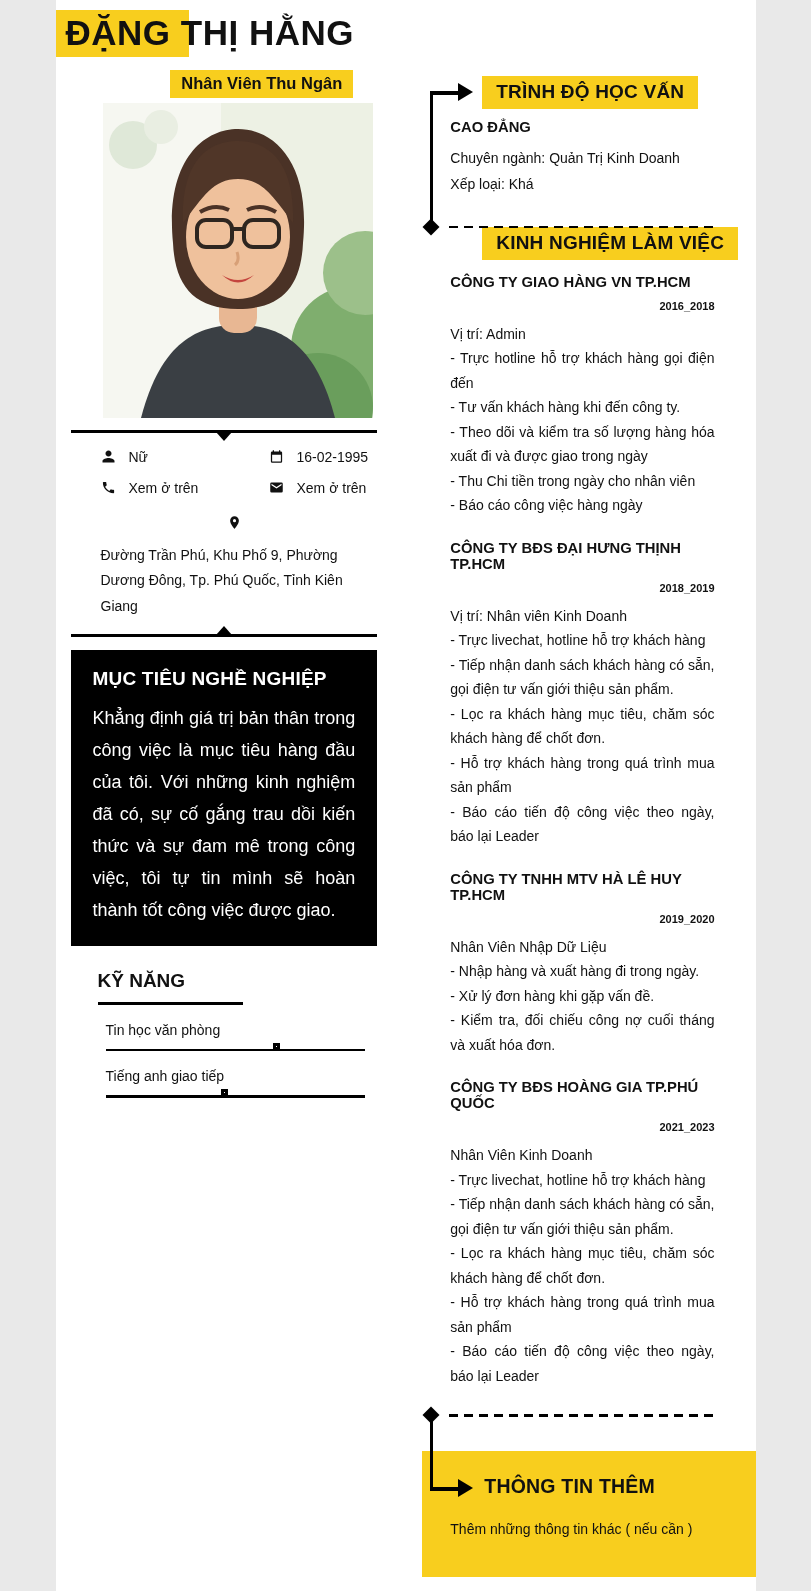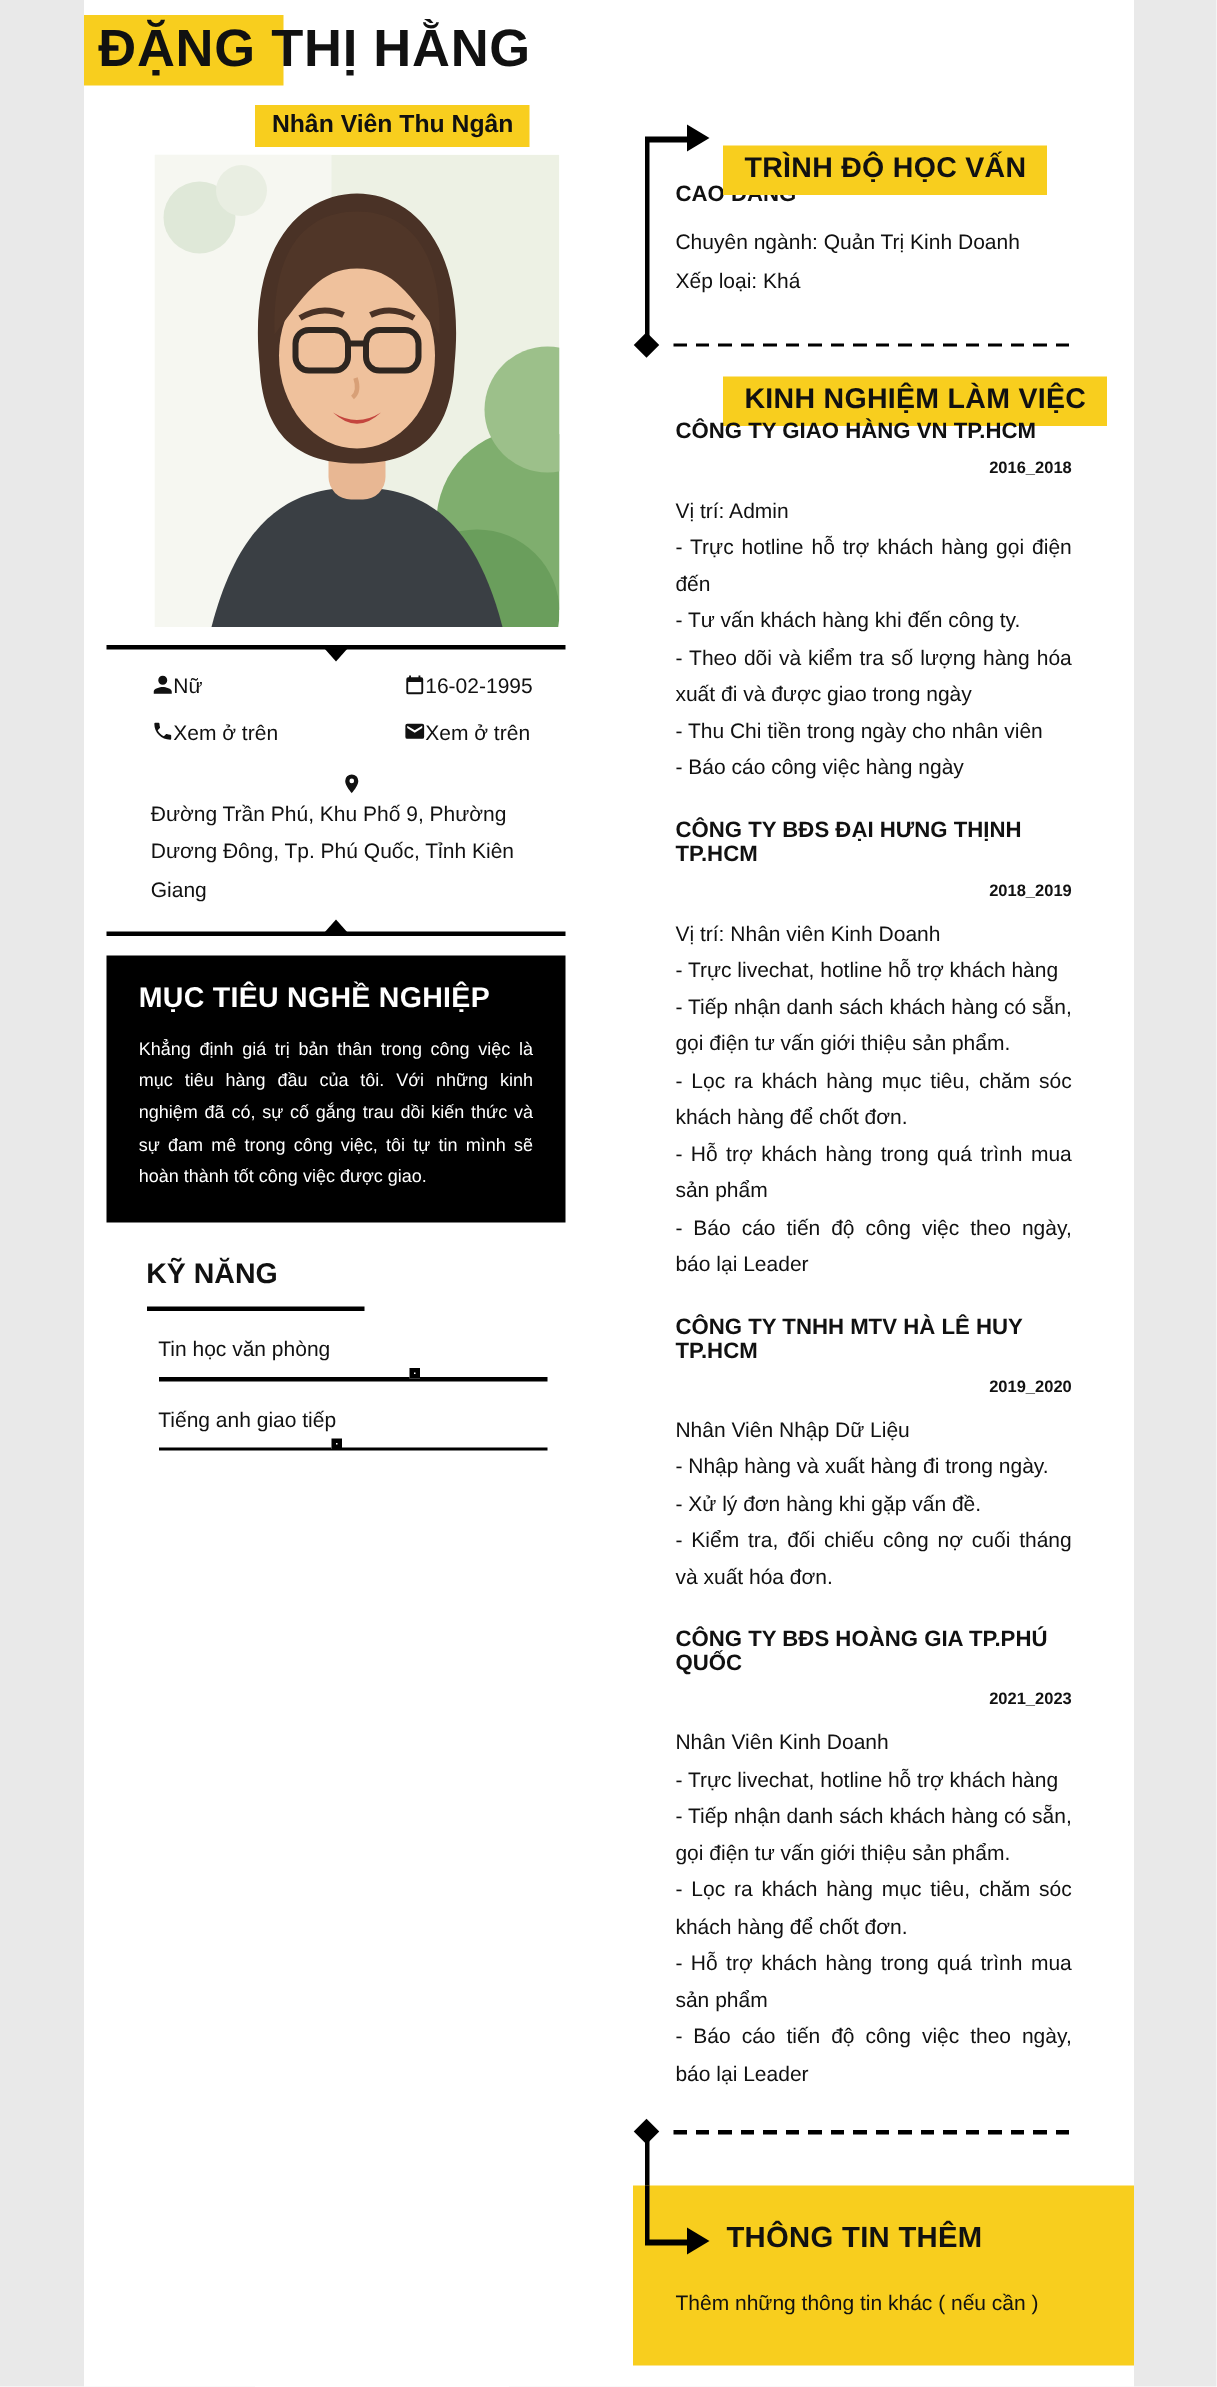--- a/index.html
+++ b/index.html
@@ -26,46 +26,46 @@
   .photo-wrap svg { display:block; width:100%; height:100%; }
 
   .divider { position:relative; height:2.5px; background:#000; margin-top:12px; }
   .tri-down { position:absolute; left:50%; top:2px; transform:translateX(-50%); width:0; height:0;
     border-left:8px solid transparent; border-right:8px solid transparent; border-top:9px solid #000; }
   .tri-up { position:absolute; left:50%; bottom:2px; transform:translateX(-50%); width:0; height:0;
     border-left:8px solid transparent; border-right:8px solid transparent; border-bottom:9px solid #000; }
 
   .info { padding:16px 8px 2px 30px; font-size:14px; }
   .info-grid { display:grid; grid-template-columns:168px 1fr; row-gap:15px; }
-  .info-item { display:flex; align-items:center; }
+  .info-item { display:flex; align-items:center; gap:13px; }
   .info-item .ic { width:15px; height:15px; flex:none; display:inline-flex; }
   .info-item .ic svg { width:15px; height:15px; fill:#111; }
   .info-address { grid-column:1 / -1; align-items:center;flex-direction:column; }
   .info-address .ic { margin-top:4px; }
   .info-address .addr-text { max-width:295px; line-height:1.85; }
 
   .objective { background:#000; color:#fff; margin-top:13px; padding:18px 22px 20px; }
   .objective-title { font-size:19px; font-weight:700; letter-spacing:.2px; margin-bottom:12px; }
-  .objective-text { font-size:12px; line-height:1.78; text-align:justify; }
+  .objective-text { font-size:18px; line-height:1.78; text-align:justify; }
 
   .skills { margin-top:24px; padding-left:27px; }
   .skills-title { display:inline-block; font-size:19px; font-weight:700; border-bottom:3px solid #000; padding:0 58px 10px 0; }
   .skill { margin-top:17px; padding:0 12px 0 8px; }
   .skill-label { font-size:14px; margin-bottom:11px; }
   .skill-line { position:relative; height:2.5px; background:#000; }
   .skill-marker { position:absolute; top:-6px; width:7px; height:7px; background:#fff; border:3.5px solid #000; }
 
   
   .edu-header { position:relative; margin-top:12px; height:36px; }
   .vline-top { position:absolute; left:8px; top:17px; width:3px; height:140px; background:#000; }
   .arrow-line { position:absolute; left:8px; top:15px; width:30px; height:3.5px; background:#000; }
   .arrow-head { position:absolute; left:36px; top:7px; width:0; height:0;
     border-top:9.5px solid transparent; border-bottom:9.5px solid transparent; border-left:15px solid #000; }
   .section-title { display:inline-block; margin-left:60px; background:var(--accent);
-    padding:5px 14px 6px; font-size:19px; font-weight:700; letter-spacing:.2px;margin-top:21px; }
+    padding:5px 14px 6px; font-size:19px; font-weight:700; letter-spacing:.2px; }
 
   .edu-body { padding:10px 41px 0 28px; font-size:14px; }
   .edu-degree { font-weight:700; font-size:14.8px; margin-bottom:12px; }
   .edu-line { line-height:1.6; margin-bottom:4px; }
 
   .hr-divider { position:relative; height:16px; margin-top:19px; }
   .diamond { position:absolute; left:3px; top:2px; width:12px; height:12px; background:#000; transform:rotate(45deg); }
   .dashes { position:absolute; left:27px; right:41px; top:7px; height:2.5px;
     background:repeating-linear-gradient(90deg,#000 0 9px,transparent 9px 15px); }
 

